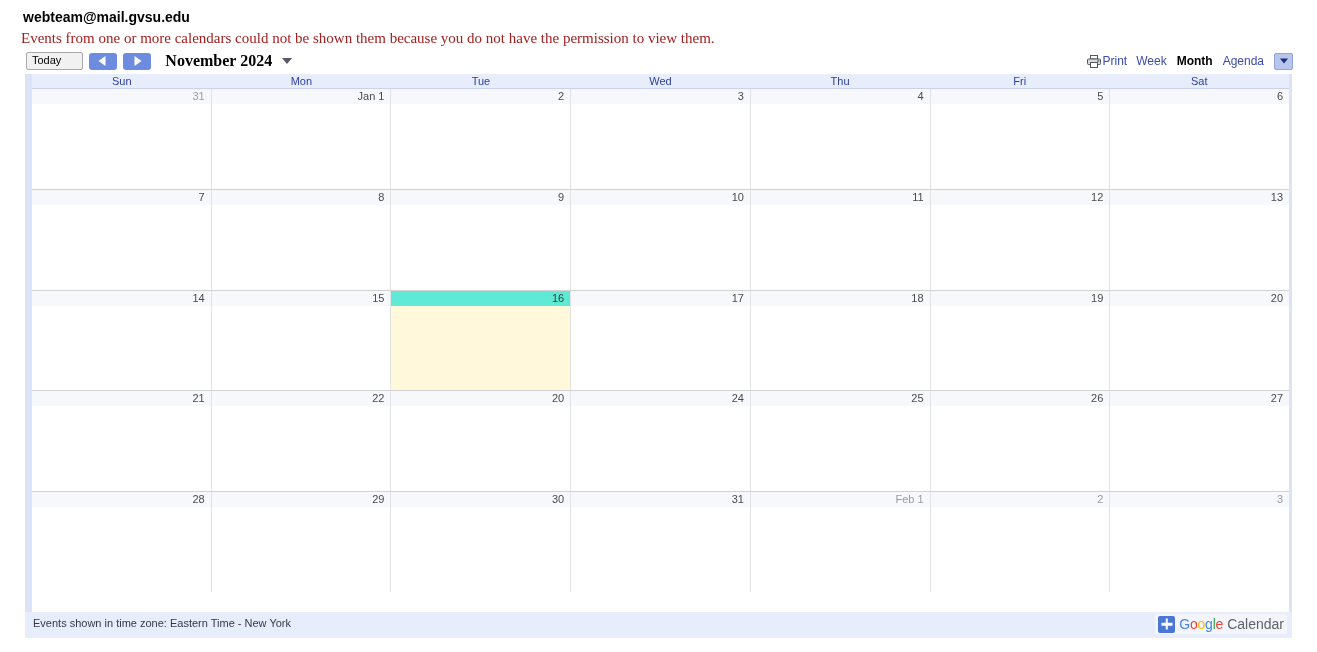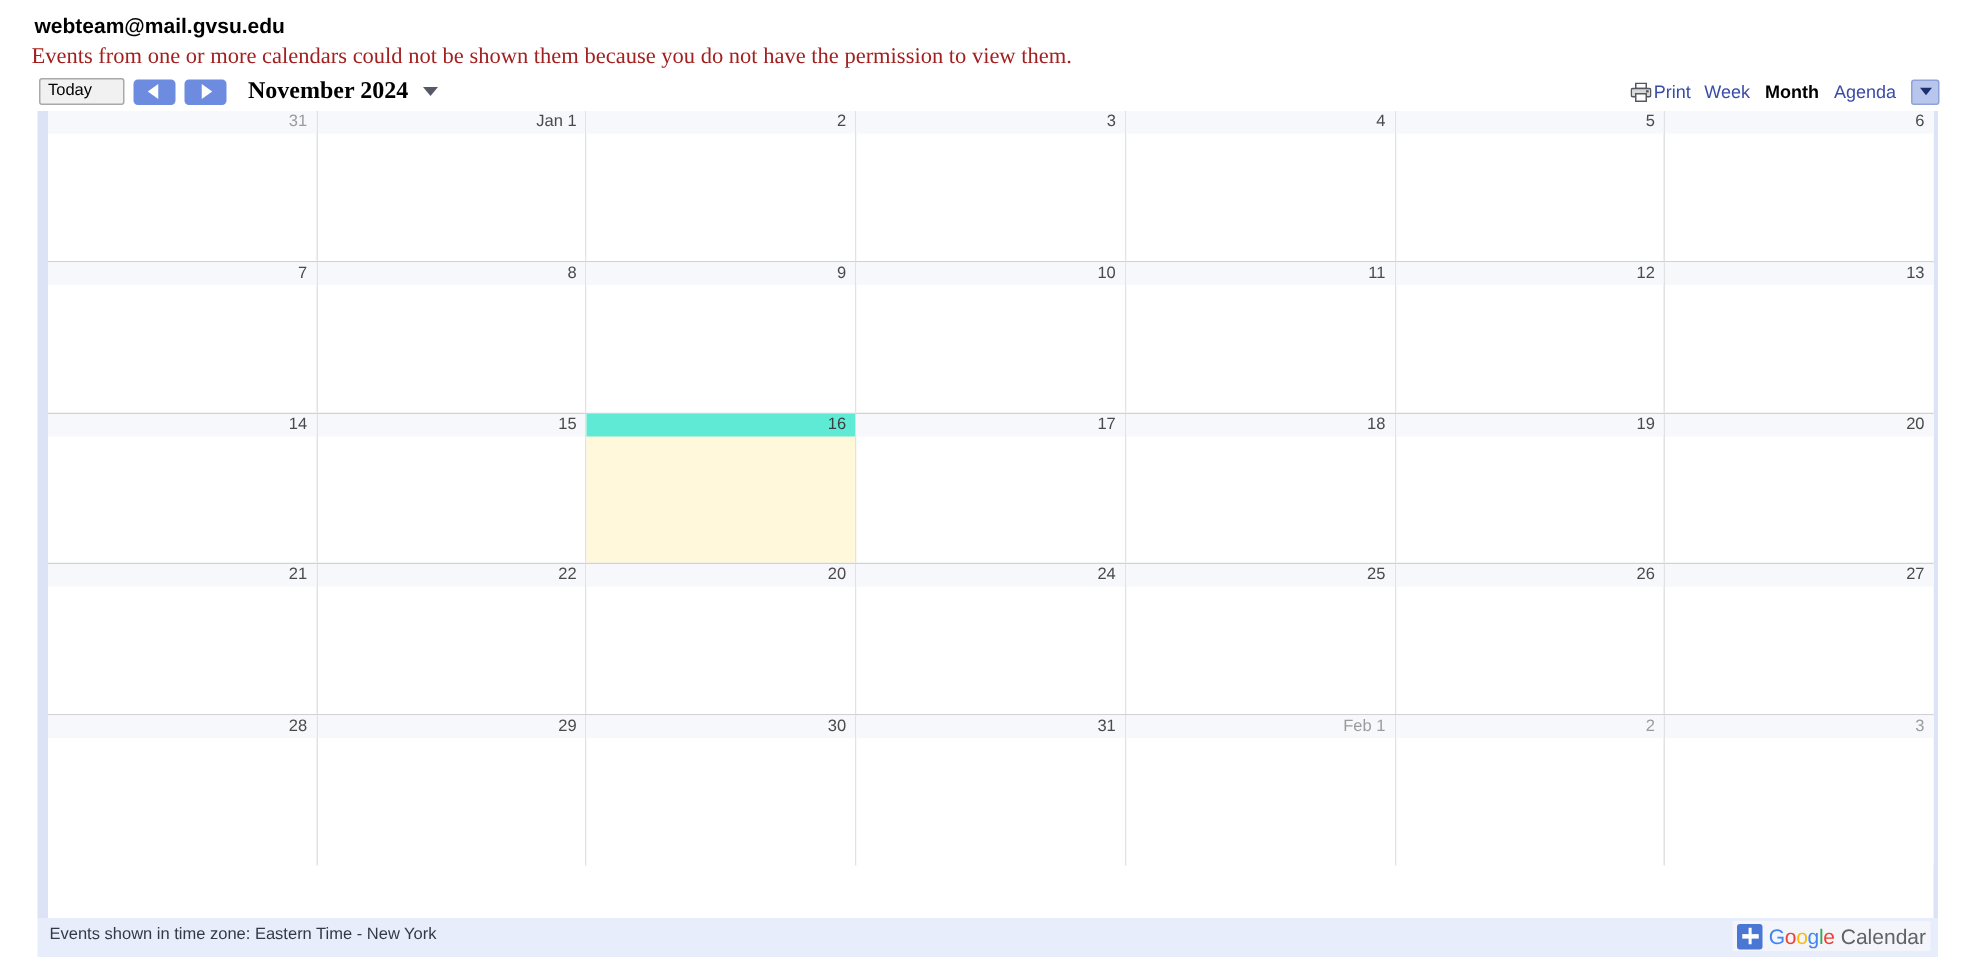--- a/index.html
+++ b/index.html
@@ -334,20 +334,29 @@
       </span>
       <span>Print</span>
     </span>
     <span class="view-link">Week</span>
     <span class="view-link active">Month</span>
     <span class="view-link">Agenda</span>
     <span class="dropdown-btn"></span>
   </div>
 
   <div id="calwrap">
+    <div id="dayheads">
+      <div class="dayhead">Sun</div>
+      <div class="dayhead">Mon</div>
+      <div class="dayhead">Tue</div>
+      <div class="dayhead">Wed</div>
+      <div class="dayhead">Thu</div>
+      <div class="dayhead">Fri</div>
+      <div class="dayhead">Sat</div>
+    </div>
     <div id="weeks">
         <div class="week">
           <div class="daycell other">
             <div class="daynum">31</div>
             <div class="dayevents"></div>
           </div>
           <div class="daycell">
             <div class="daynum">Jan 1</div>
             <div class="dayevents"></div>
           </div>

